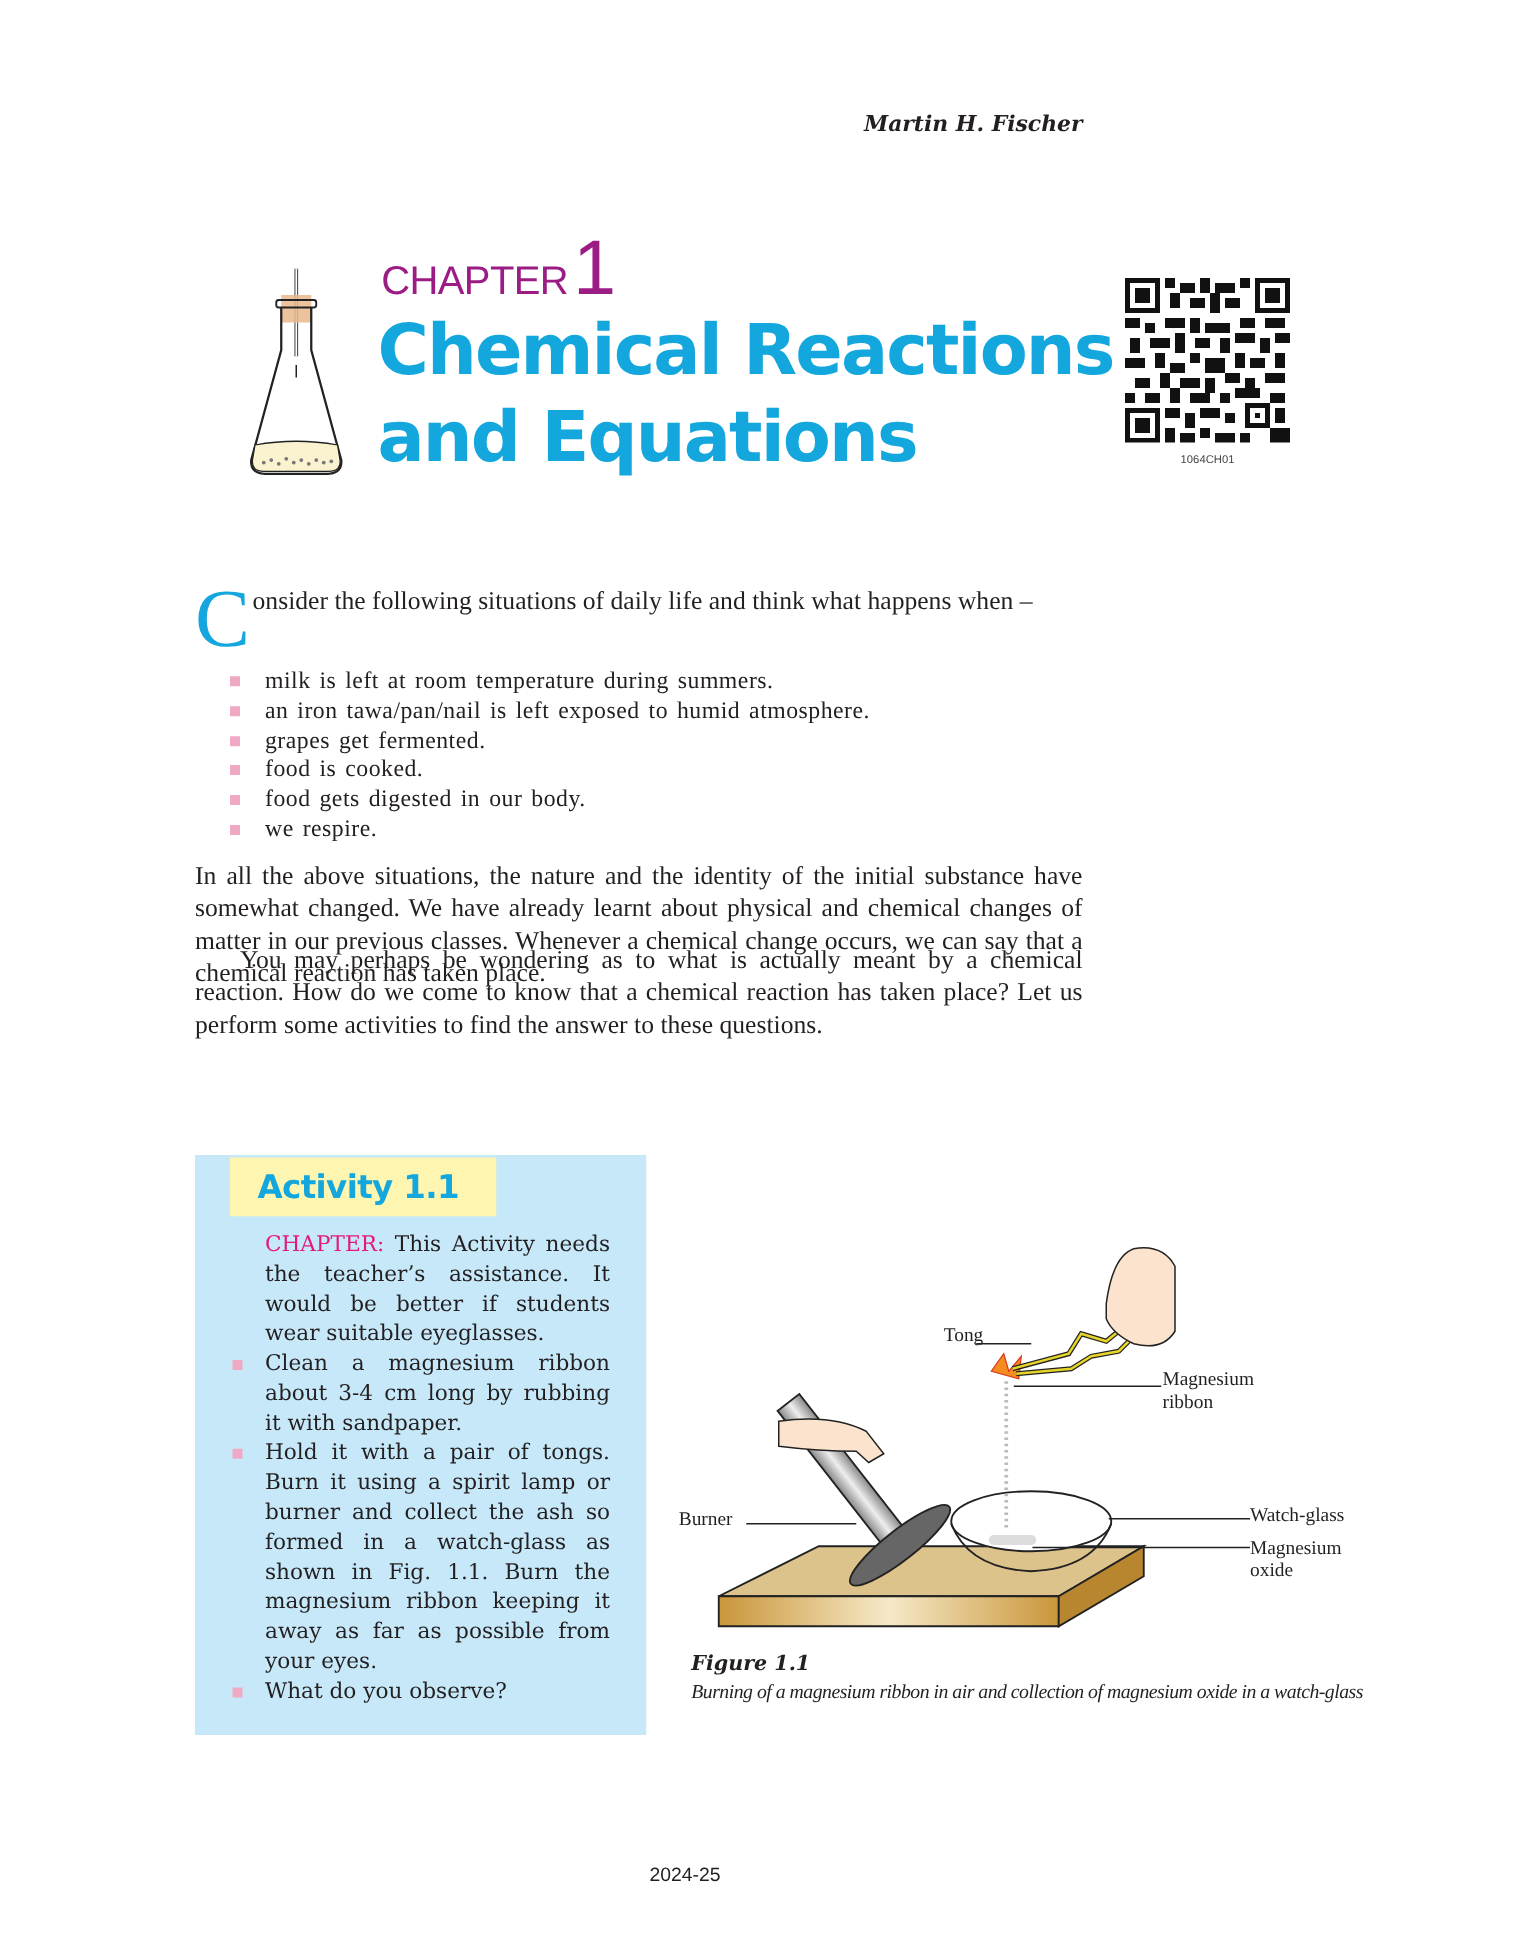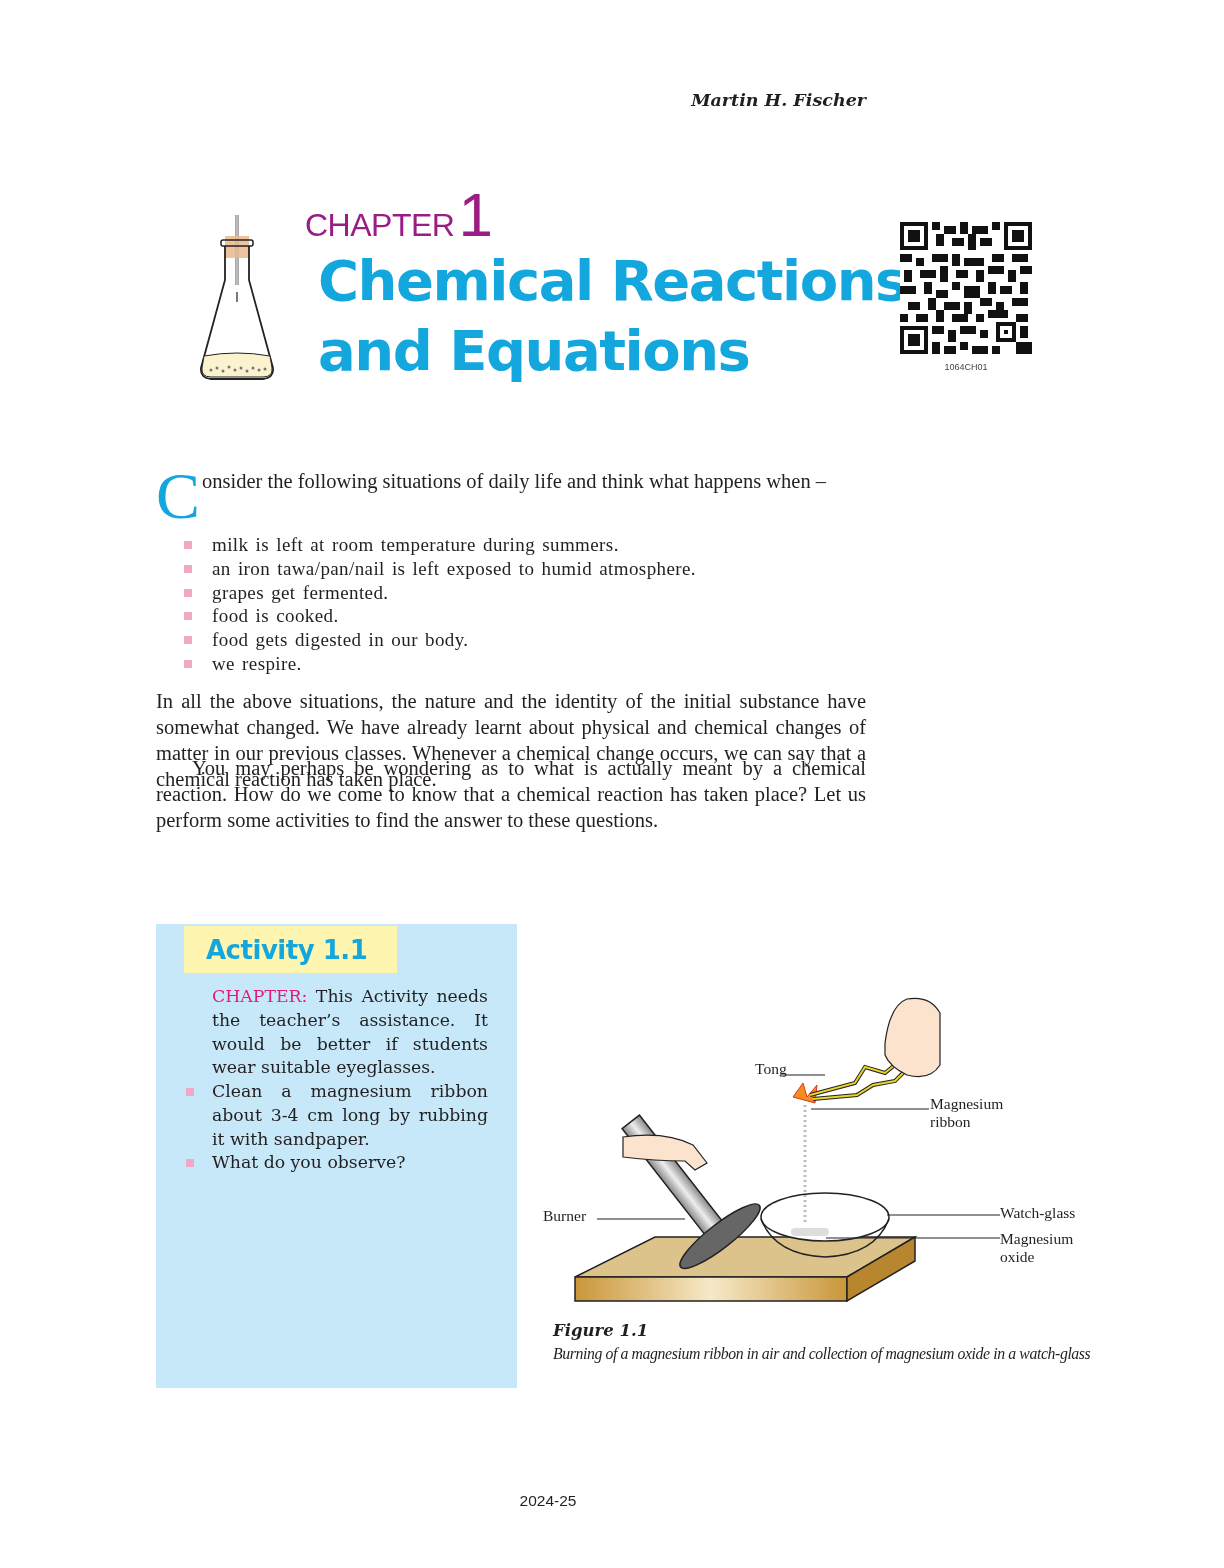--- a/index.html
+++ b/index.html
@@ -7,21 +7,21 @@
     .abs { position: absolute; }
 
     .quote { left: 200px; top: 88px; width: 666px; text-align: right; font-family: "DejaVu Serif", serif; font-style: italic; font-weight: bold; font-size: 17.5px; line-height: 24px; color: #231f20; }
 
     .flask { left: 195px; top: 210px; width: 84px; height: 175px; }
 
     .chapter-label { left: 305px; top: 190px; font-family: "Liberation Sans", sans-serif; color: #9b1c85; }
     .chapter-label .word { font-size: 32px; letter-spacing: -0.5px; vertical-align: baseline; }
     .chapter-label .num { font-size: 62px; line-height: 50px; margin-left: 4px; }
 
-    .title { left: 302px; top: 246px; font-family: "DejaVu Sans", sans-serif; font-weight: bold; color: #13a7dd; font-size: 56px; line-height: 70px; letter-spacing: -1.5px; margin-left: 16px; }
+    .title { left: 302px; top: 246px; font-family: "DejaVu Sans", sans-serif; font-weight: bold; color: #13a7dd; font-size: 56px; line-height: 70px; letter-spacing: -1.5px; }
 
     .qr { left: 900px; top: 222px; width: 132px; height: 132px; }
     .qr-code-label { left: 900px; top: 362px; width: 132px; text-align: center; font-family: "Liberation Sans", sans-serif; font-size: 9px; color: #444; }
 
     .intro { left: 156px; top: 468px; width: 710px; font-family: "Liberation Serif", serif; font-size: 20.5px; line-height: 26px; }
     .dropcap { float: left; font-family: "Liberation Serif", serif; color: #13a7dd; font-size: 66px; line-height: 52px; margin-right: 2px; margin-top: 2px; }
 
     .bullets { left: 182px; top: 533px; width: 690px; list-style: none; margin: 0; padding: 0; font-family: Liberation Serif, serif; font-size: 19px; line-height: 23.8px; letter-spacing: 0.4px; word-spacing: 2px; }
     .bullets li { position: relative; padding-left: 30px; }
     .sq { position: absolute; left: 2px; top: 8px; width: 8px; height: 8px; background: #f0a9c4; }
@@ -180,20 +180,21 @@
 <div class="abs activity-box"></div>
 <div class="abs activity-title-box"></div>
 <div class="abs activity-title">Activity  1.1</div>
 
 <p class="abs act-text act-caution">
   <span class="caution-label">CHAPTER:</span><span> This Activity needs the teacher’s assistance. It would be better if students wear suitable eyeglasses.</span>
 </p>
 
 <ul class="abs act-list">
   <li><span class="sq"></span><span>Clean a magnesium ribbon about 3-4 cm long by rubbing it with sandpaper.</span></li>
+  <li><span class="sq"></span><span>Hold it with a pair of tongs. Burn it using a spirit lamp or burner and collect the ash so formed in a watch-glass as shown in Fig. 1.1. Burn  the magnesium ribbon keeping it away as far as possible from your eyes.</span></li>
   <li><span class="sq"></span><span>What do you observe?</span></li>
 </ul>
 
 <svg class="abs figure" viewBox="0 0 580 330">
   <defs>
     <linearGradient id="wood" x1="0" x2="1" y1="0" y2="0">
       <stop offset="0" stop-color="#c9963a"></stop>
       <stop offset="0.5" stop-color="#f6e9c8"></stop>
       <stop offset="1" stop-color="#c9963a"></stop>
     </linearGradient>

